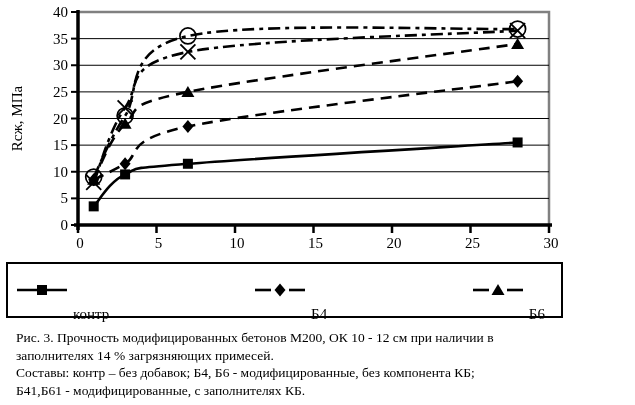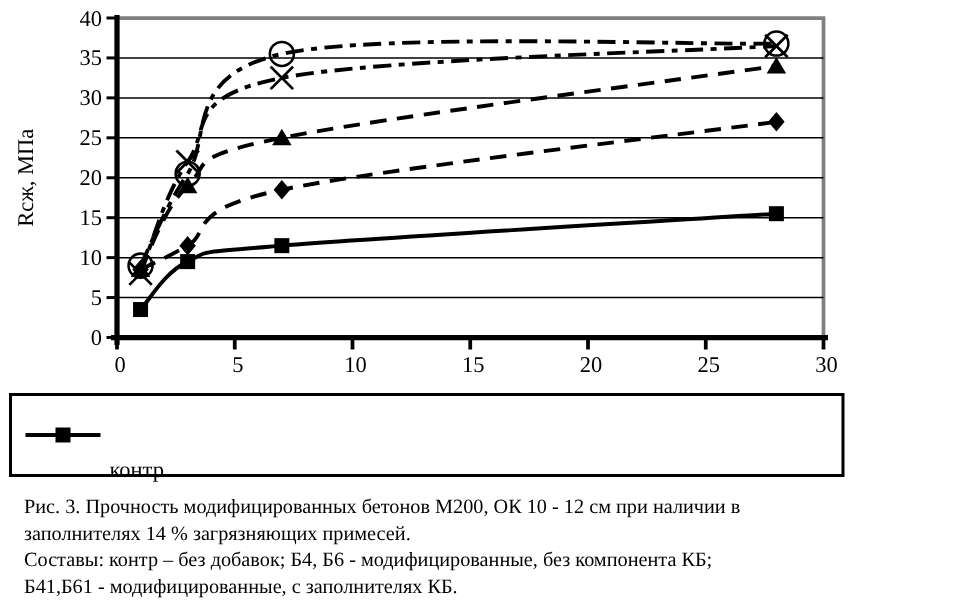--- a/index.html
+++ b/index.html
@@ -98,20 +98,36 @@
 </div>
 
 <div class="legend-box">
   <div class="legend-item">
     <svg class="legend-sample" width="52" height="18">
         <line x1="1" x2="51" y1="9" y2="9" stroke="#000000" stroke-width="2.6"></line>
         <rect x="21" y="4" width="10" height="10" fill="#000000"></rect>
       </svg>
     <span class="legend-label">контр</span>
   </div>
+  <div class="legend-item">
+    <svg class="legend-sample" width="52" height="18">
+        <line x1="1" x2="17" y1="9" y2="9" stroke="#000000" stroke-width="2.6"></line>
+        <line x1="35" x2="51" y1="9" y2="9" stroke="#000000" stroke-width="2.6"></line>
+        <path d="M 26 2.5 L 31.5 9 L 26 15.5 L 20.5 9 Z" fill="#000000"></path>
+      </svg>
+    <span class="legend-label">Б4</span>
+  </div>
+  <div class="legend-item">
+    <svg class="legend-sample" width="52" height="18">
+        <line x1="1" x2="17" y1="9" y2="9" stroke="#000000" stroke-width="2.6"></line>
+        <line x1="35" x2="51" y1="9" y2="9" stroke="#000000" stroke-width="2.6"></line>
+        <path d="M 26 3 L 32.5 14 L 19.5 14 Z" fill="#000000"></path>
+      </svg>
+    <span class="legend-label">Б6</span>
+  </div>
 </div>
 
 <div class="caption">
   <div>Рис. 3. Прочность модифицированных бетонов М200, ОК 10 - 12 см при наличии в</div>
   <div>заполнителях 14 % загрязняющих примесей.</div>
   <div>Составы: контр – без добавок; Б4, Б6 - модифицированные, без компонента КБ;</div>
   <div>Б41,Б61 - модифицированные, с заполнителях КБ.</div>
 </div>
 
 </body></html>

